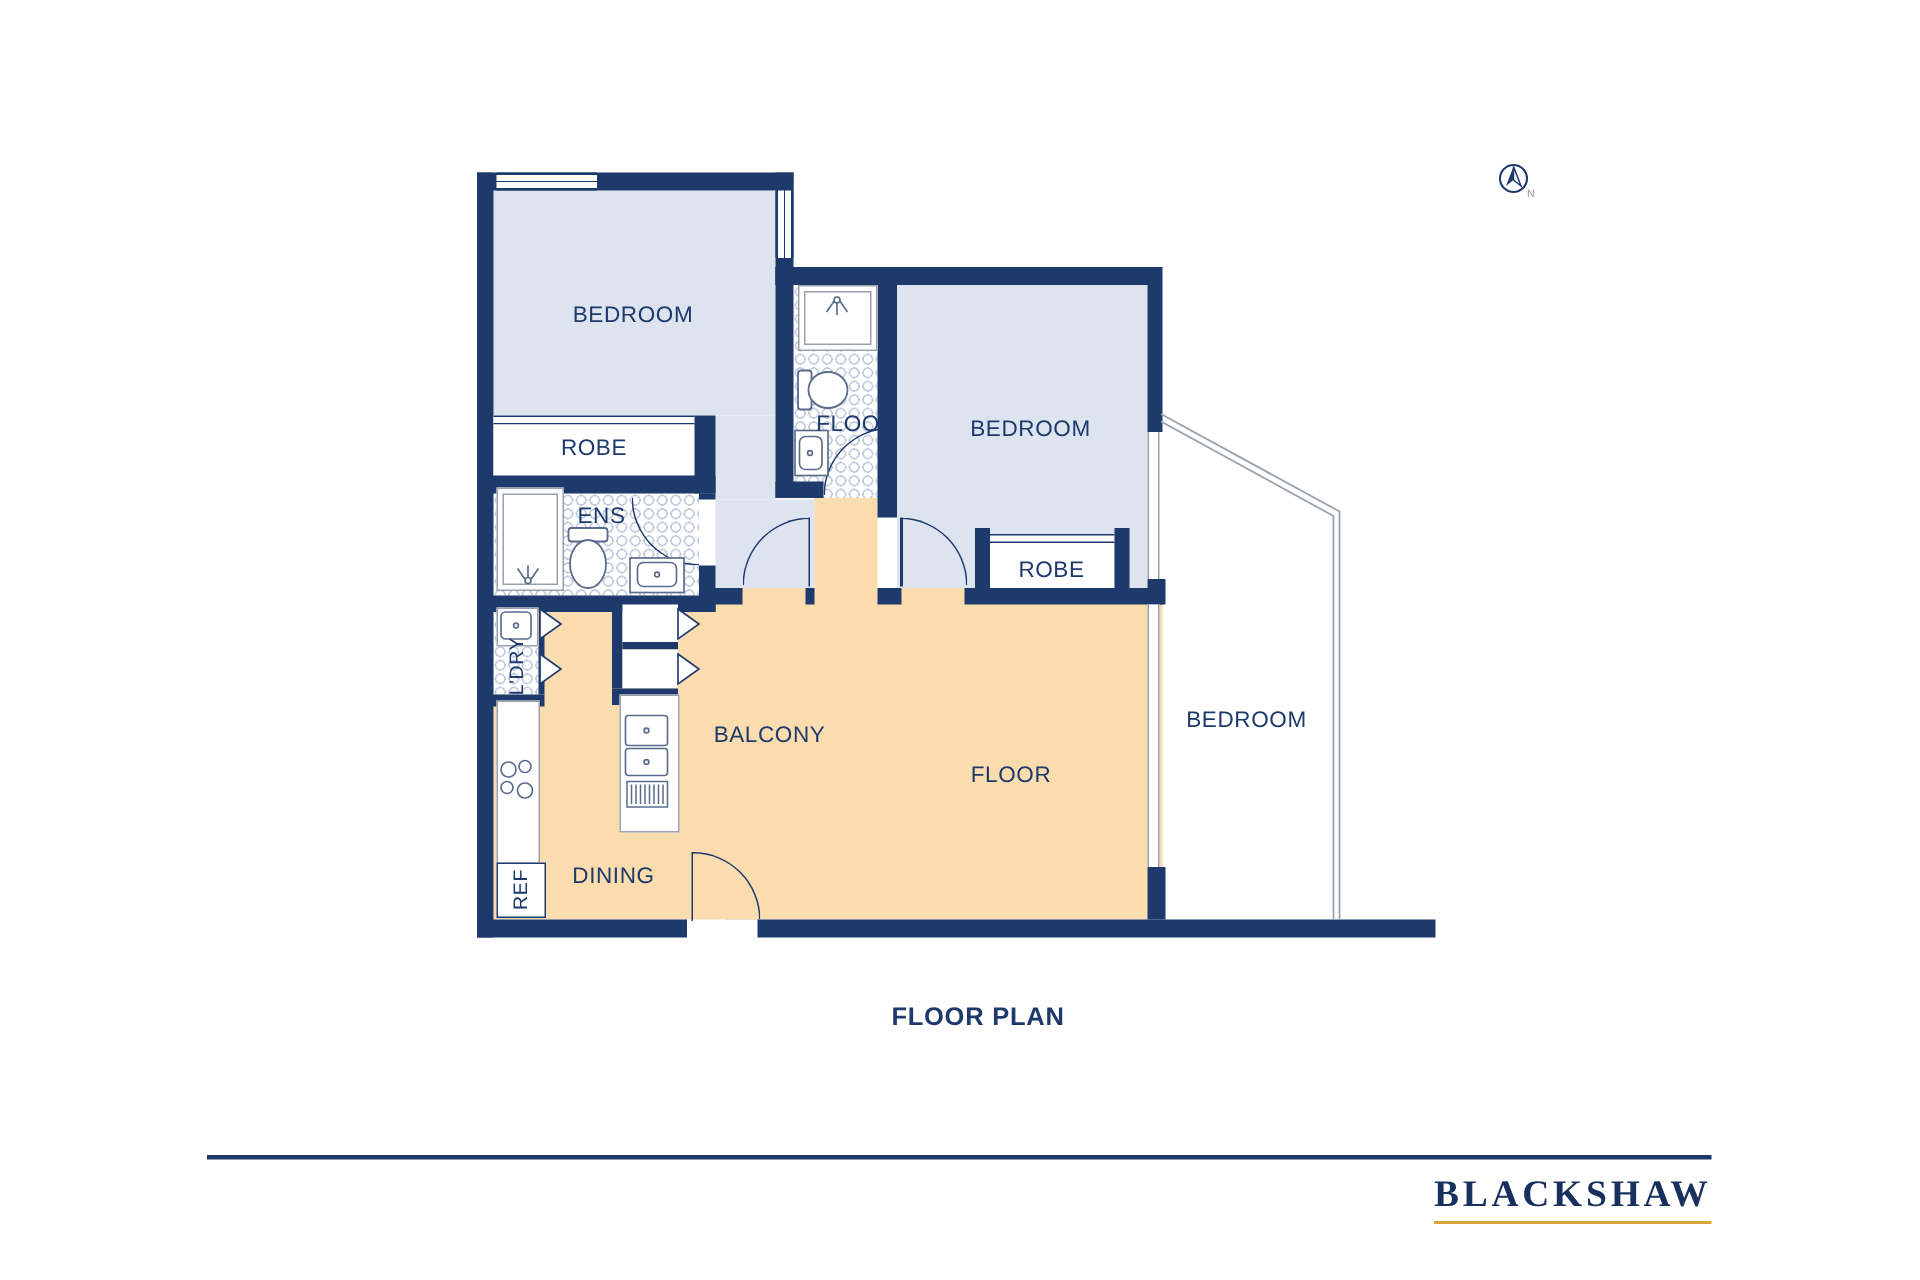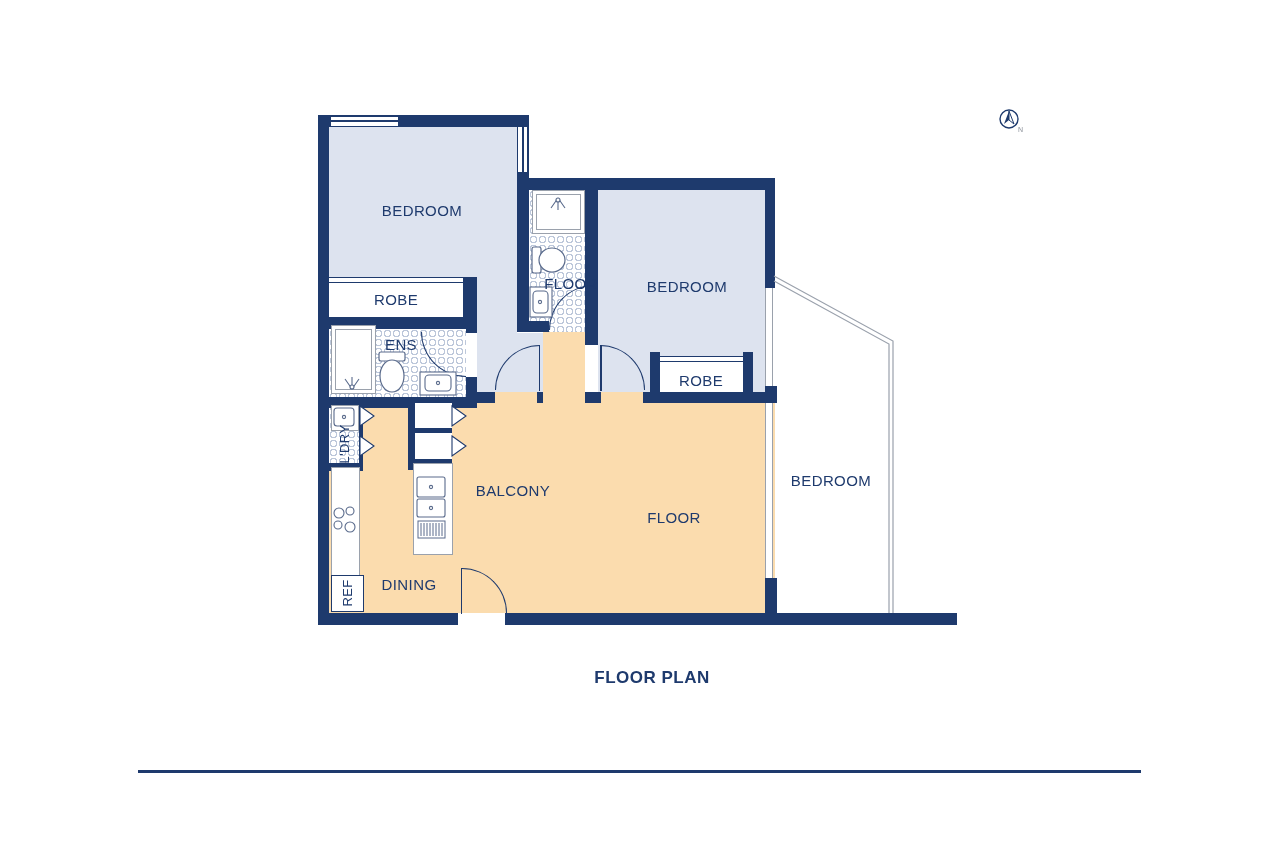--- a/index.html
+++ b/index.html
@@ -202,13 +202,14 @@
   <div class="lbl-v" style="left:344px;top:444px">L'DRY</div>
   <div class="lbl" style="left:513px;top:490px">BALCONY</div>
   <div class="lbl" style="left:674px;top:517px">FLOOR</div>
   <div class="lbl" style="left:409px;top:584px">DINING</div>
   <div class="lbl-v" style="left:347px;top:593px">REF</div>
   <div class="lbl" style="left:831px;top:480px">BEDROOM</div>
   <div class="abs" style="left:1018px;top:126px;font-size:7px;color:#8a8f98">N</div>
 
   <div id="plan-title">FLOOR PLAN</div>
   <div id="footer-rule"></div>
+  <div id="brand">BLACKSHAW</div>
 </div>
 
 </body></html>

